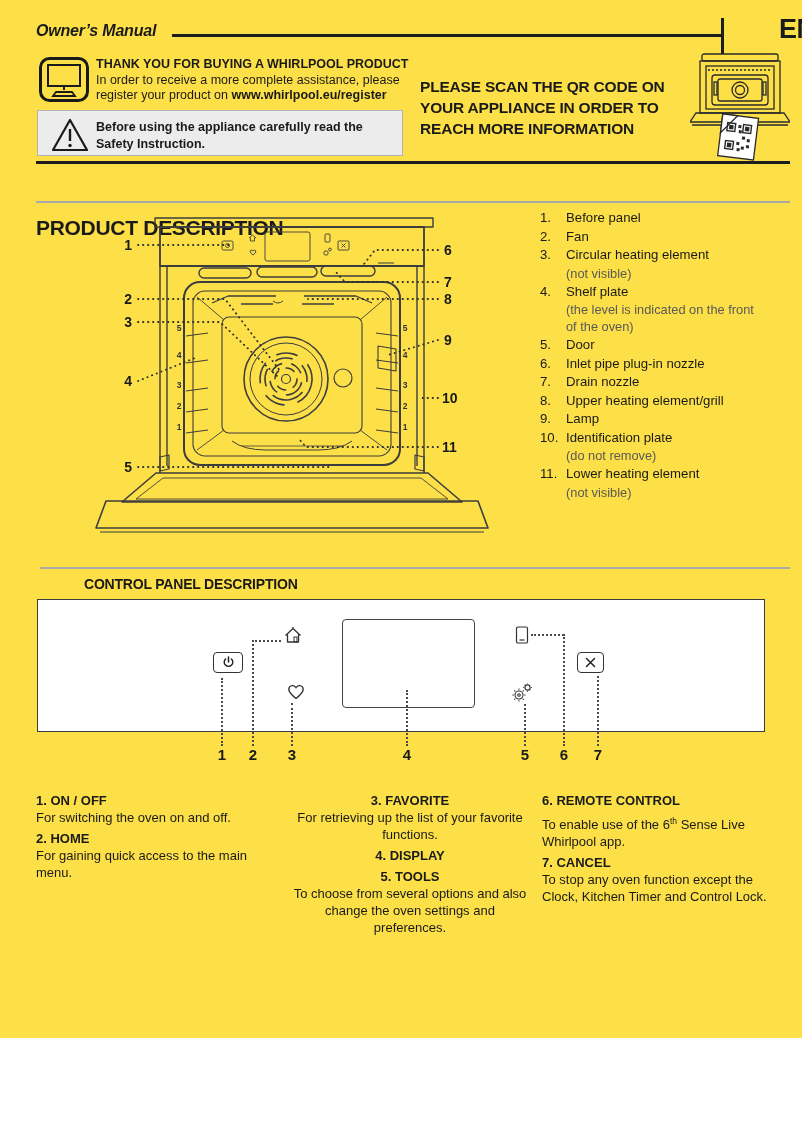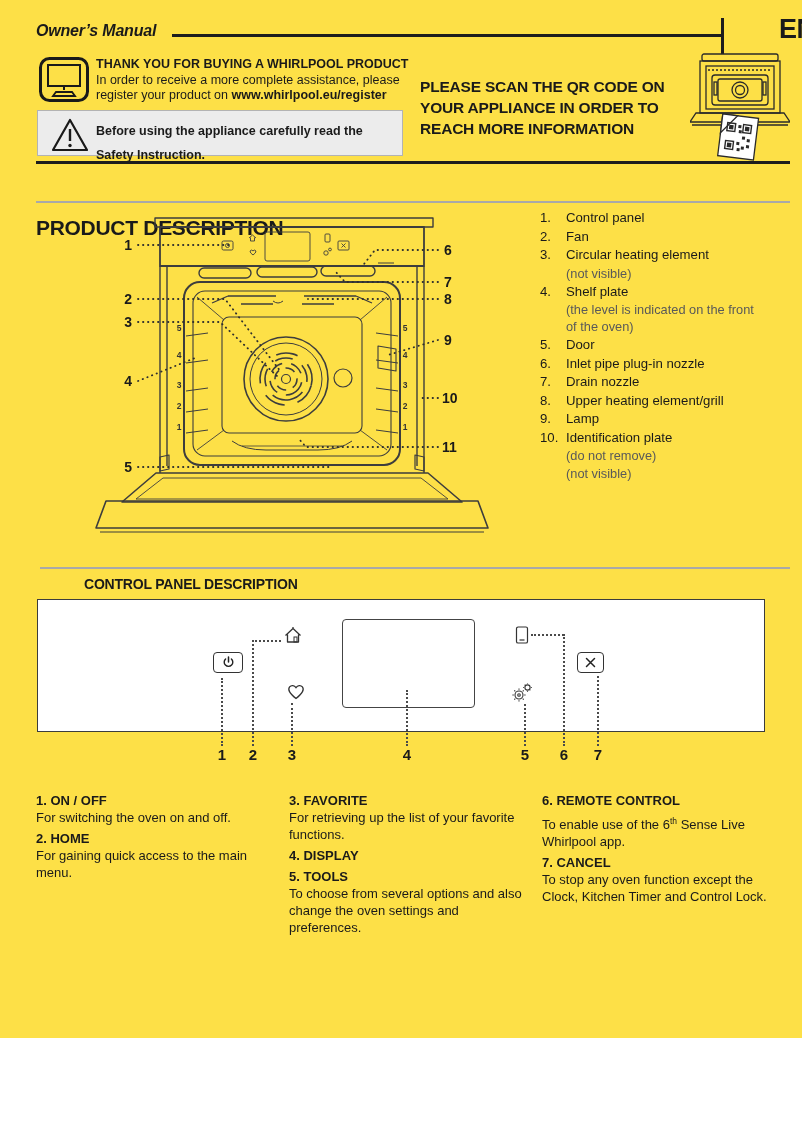--- a/index.html
+++ b/index.html
@@ -7,21 +7,21 @@
         font-family:"Liberation Sans","DejaVu Sans",sans-serif;color:#1a1a1a;overflow:hidden;}
   .abs{position:absolute;}
   
   .doc-title{font-size:16px;font-weight:bold;font-style:italic;letter-spacing:-0.2px;}
   .hrule{background:#1d1d1d;}
   .lang{font-size:27px;font-weight:bold;letter-spacing:-0.5px;margin-left:38px;}
   
   .thanks-title{font-size:12.5px;font-weight:bold;}
   .thanks-line{font-size:12.5px;}
   .warning-box{background:#ececec;border:1px solid #b3b3b3;box-sizing:border-box;}
-  .warning-text{font-size:12.5px;font-weight:bold;line-height:24px;width:305px;}
+  .warning-text{font-size:12.5px;font-weight:bold;line-height:17px;width:305px;}
   .qr-note{font-size:15.5px;font-weight:bold;line-height:21px;letter-spacing:-0.2px;}
   
   .h1{font-size:21px;font-weight:bold;letter-spacing:-0.3px;margin-top:44px;}
   .h2{font-size:14px;font-weight:bold;letter-spacing:-0.2px;margin-left:48px;}
   .grayrule{background:#a9a9a9;}
   
   .pd-list{width:256px;font-size:13.2px;line-height:18.5px;}
   .pd-row{display:flex;}
   .pd-num{width:26px;flex:0 0 26px;}
   .pd-note{margin-left:26px;color:#595959;font-size:12.8px;line-height:17px;width:192px;padding-bottom:1px;}
@@ -235,21 +235,21 @@
           <text x="406" y="198">10</text>
           <text x="406" y="247">11</text>
         </g>
       </g>
     </svg>
   </div>
 
   <div class="abs pd-list" style="left:540px;top:209px;">
     <div class="pd-row">
         <span class="pd-num">1.</span>
-        <span>Control panel</span>
+        <span>Before panel</span>
       </div>
     <div class="pd-row">
         <span class="pd-num">2.</span>
         <span>Fan</span>
       </div>
     <div class="pd-row">
         <span class="pd-num">3.</span>
         <span>Circular heating element</span>
       </div>
     <div class="pd-note">(not visible)</div>
@@ -276,20 +276,24 @@
       </div>
     <div class="pd-row">
         <span class="pd-num">9.</span>
         <span>Lamp</span>
       </div>
     <div class="pd-row">
         <span class="pd-num">10.</span>
         <span>Identification plate</span>
       </div>
     <div class="pd-note">(do not remove)</div>
+    <div class="pd-row">
+        <span class="pd-num">11.</span>
+        <span>Lower heating element</span>
+      </div>
     <div class="pd-note">(not visible)</div>
   </div>
 
   <div class="abs grayrule" style="left:40px;top:567px;width:750px;height:2px;"></div>
   <div class="abs h2" style="left:36px;top:576px;">CONTROL PANEL DESCRIPTION</div>
 
   <div class="abs panel-box" style="left:37px;top:599px;width:728px;height:133px;"></div>
 
   <div class="abs ctl-btn" style="left:213px;top:652px;width:30px;height:21px;">
     <svg width="13" height="13" viewBox="0 0 13 13">
@@ -350,21 +354,21 @@
   <div class="abs pnum" style="left:564px;top:746px;">6</div>
   <div class="abs pnum" style="left:598px;top:746px;">7</div>
 
   <div class="abs col" style="left:36px;top:792px;width:244px;">
     <h3>1. ON / OFF</h3>
     <p>For switching the oven on and off.</p>
     <h3>2. HOME</h3>
     <p>For gaining quick access to the main menu.</p>
   </div>
 
-  <div class="abs col" style="left:289px;top:792px;width:242px;">
+  <div class="abs col" style="left:289px;top:792px;width:242px;text-align:center;">
     <h3>3. FAVORITE</h3>
     <p>For retrieving up the list of your favorite functions.</p>
     <h3>4. DISPLAY</h3>
     <div class="gap"></div>
     <h3>5. TOOLS</h3>
     <p>To choose from several options and also change the oven settings and preferences.</p>
   </div>
 
   <div class="abs col" style="left:542px;top:792px;width:246px;">
     <h3>6. REMOTE CONTROL</h3>

